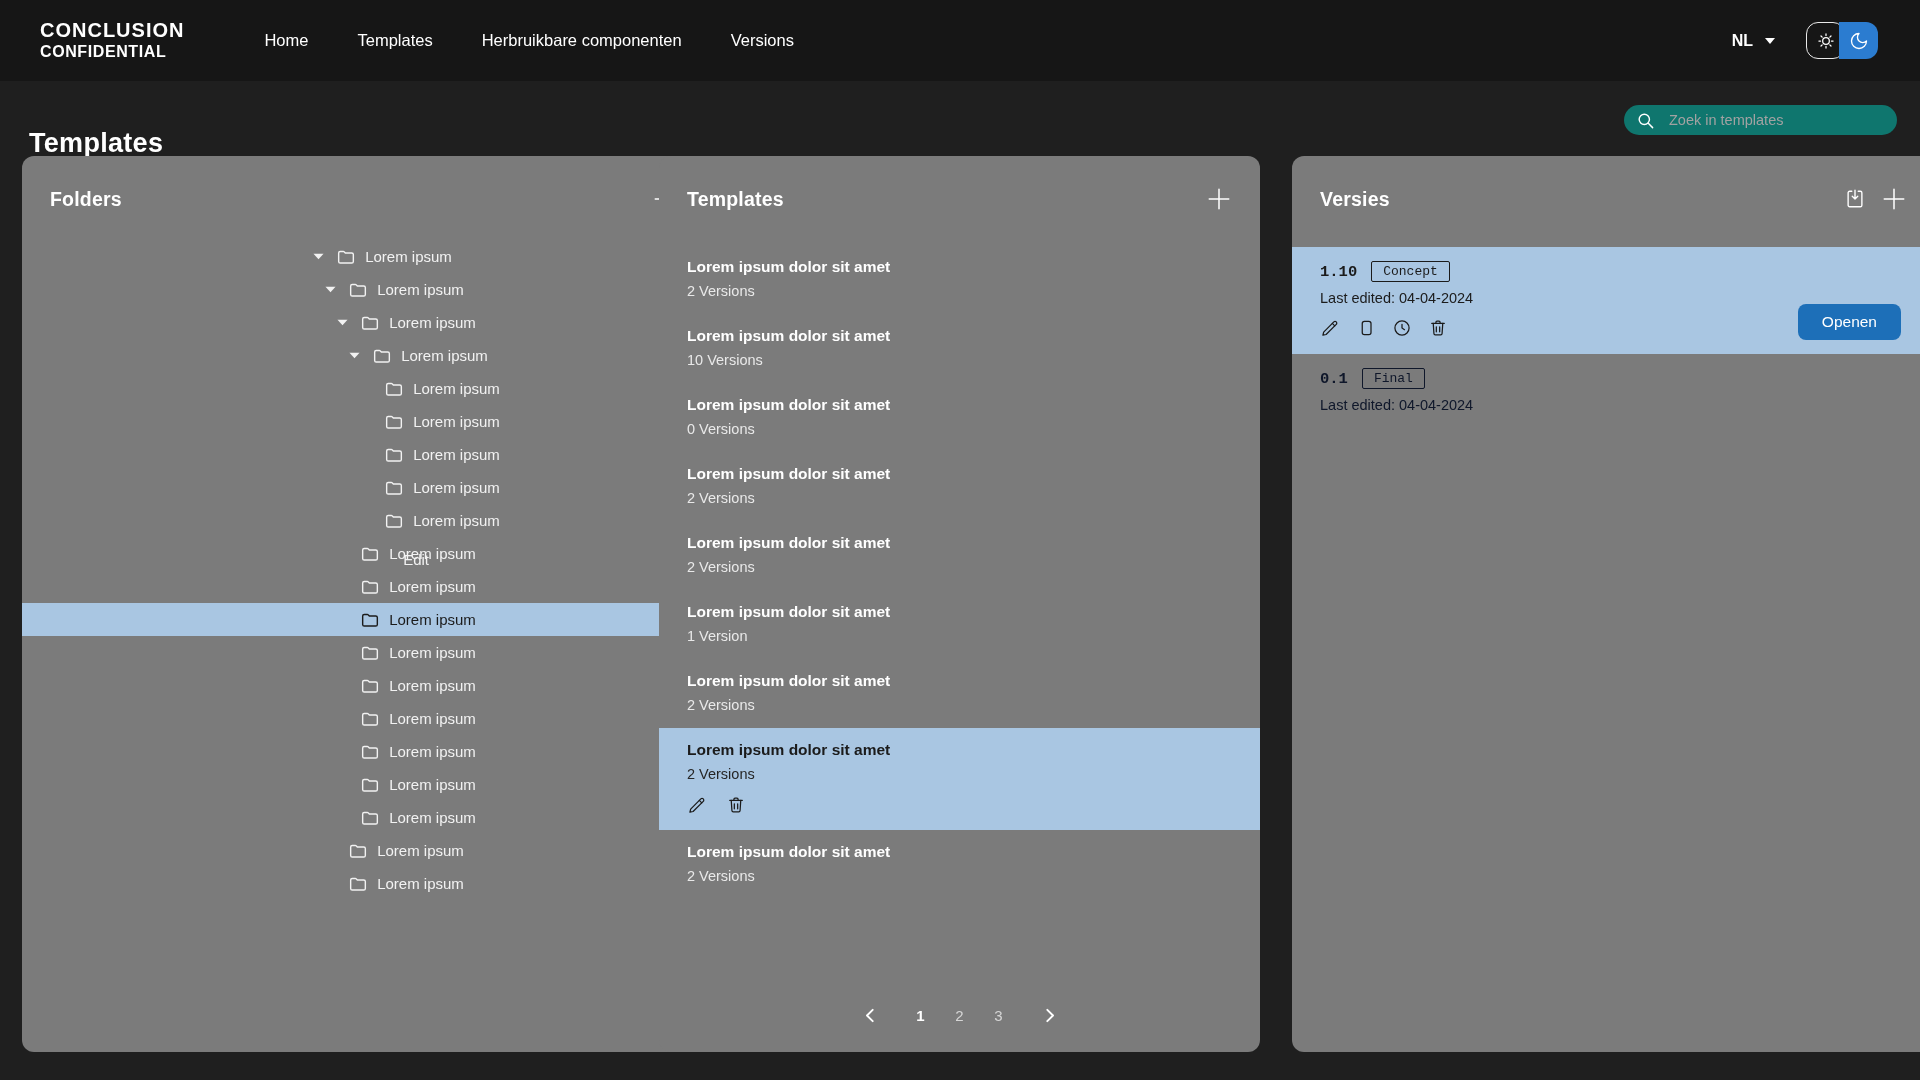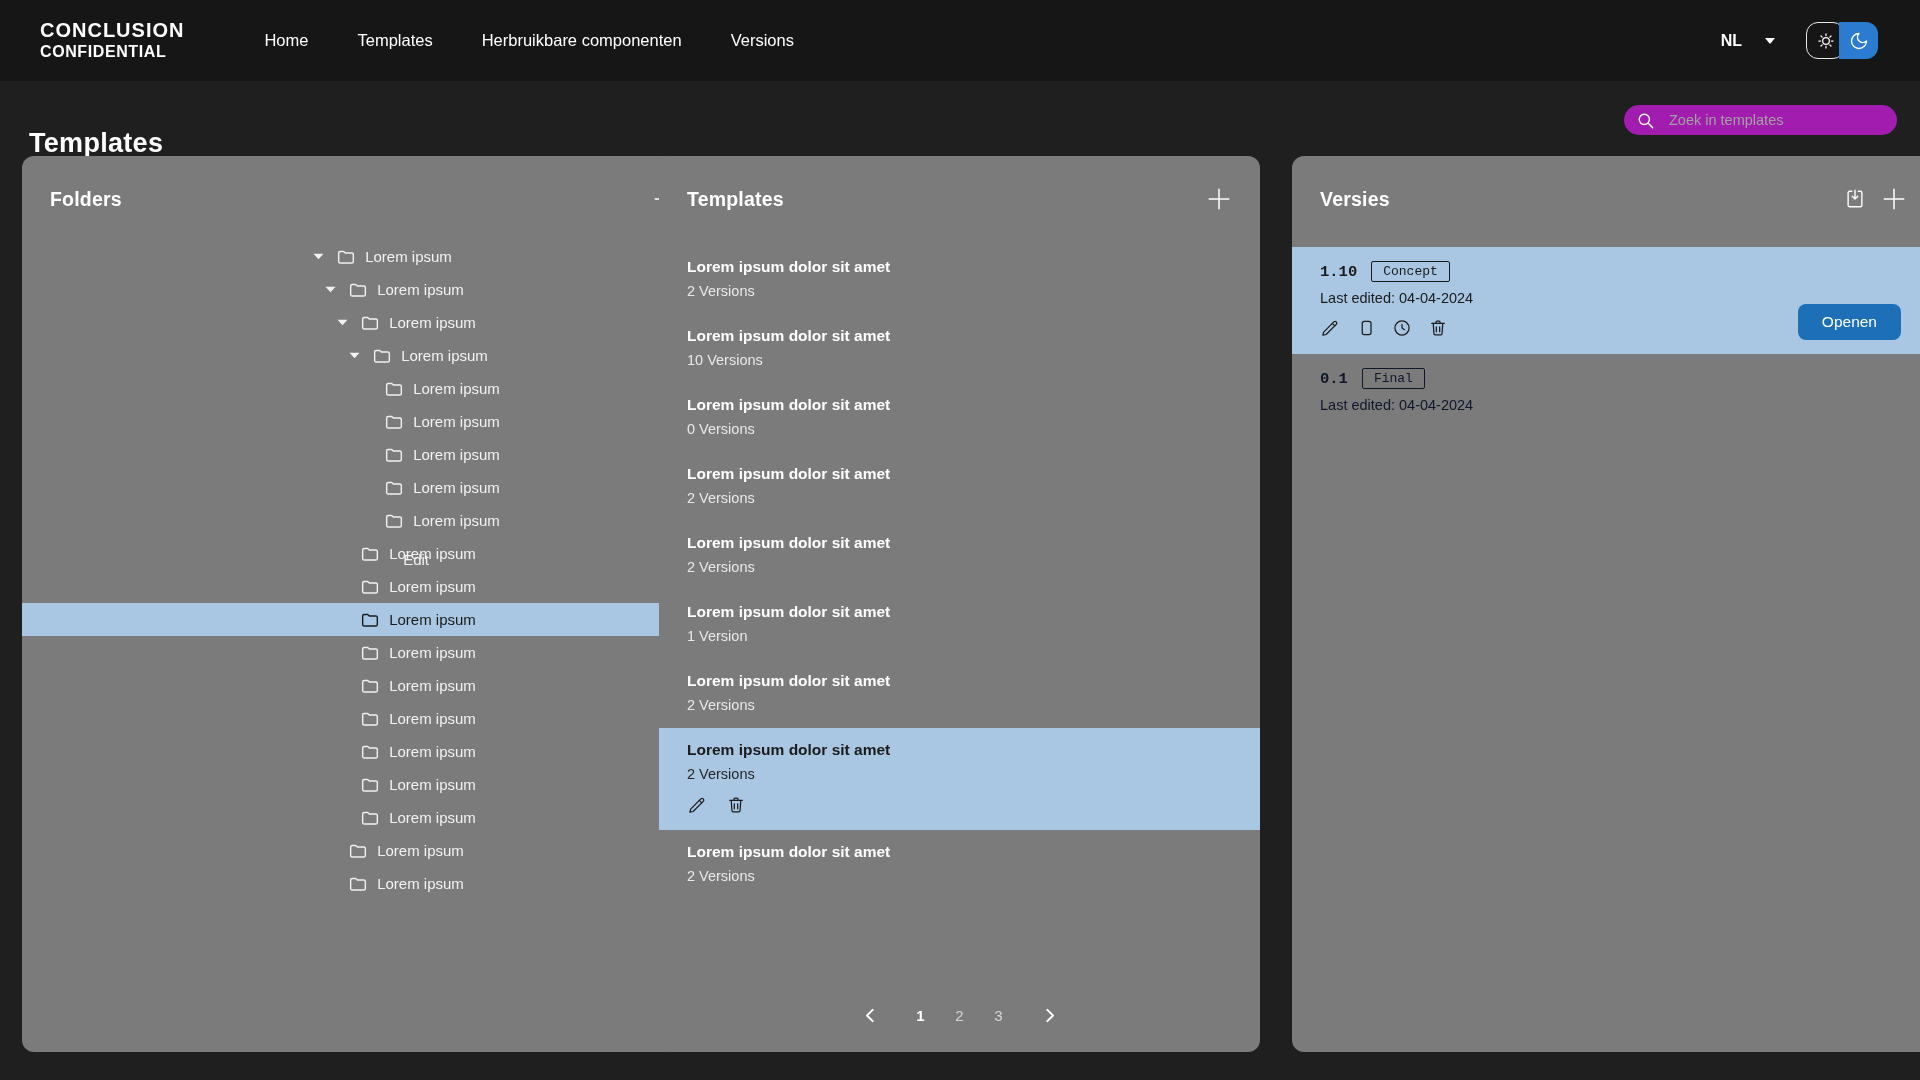--- a/index.html
+++ b/index.html
@@ -18,37 +18,37 @@
     height:81px; background:#161616;
     display:flex; align-items:center;
     padding:0 42px 0 40px;
   }
   .logo { margin-right:80px; line-height:1.18; }
   .logo-line1 { font-size:20px; font-weight:700; letter-spacing:1px; }
   .logo-line2 { font-size:16px; font-weight:800; letter-spacing:0.6px; }
   .nav-links { display:flex; gap:49px; }
   .nav-link { font-size:16.5px; font-weight:500; cursor:pointer; }
   .nav-right { margin-left:auto; display:flex; align-items:center; gap:30px; }
-  .lang { display:flex; align-items:center; gap:22px; font-size:16px; font-weight:600; cursor:pointer; }
+  .lang { display:flex; align-items:center; gap:11px; font-size:16px; font-weight:600; cursor:pointer; }
   .lang .tri svg { width:12px; height:8px; color:#fff; }
   .theme-toggle { display:flex; height:37px; }
   .theme-seg {
     width:39px; display:flex; align-items:center; justify-content:center;
     background:transparent; border:none; padding:0; color:#fff; cursor:pointer;
   }
   .theme-seg.sun-seg { border:1.5px solid #e9e9e9; border-radius:12px; }
   .theme-seg.moon-seg { background:var(--toggle-blue,#2b7cd0); border-radius:0 12px 12px 0; margin-left:-6px; }
   .theme-seg.sun-seg svg { width:20px; height:20px; }
   .theme-seg.moon-seg svg { width:20px; height:20px; }
 
   
   .page-title { position:absolute; left:29px; top:110px; font-size:27px; font-weight:700; letter-spacing:0.3px; }
   .search {
     position:absolute; top:105px; left:1624px; width:273px; height:30px;
-    background:#a21caf; border-radius:15px;
+    background:#0f766e; border-radius:15px;
     display:flex; align-items:center; padding:0 12px; cursor:text;
   }
   .search .s-icon { width:19px; height:19px; color:#fff; margin-right:12px; flex:none; }
   .search input {
     background:transparent; border:none; outline:none; width:100%;
     color:#e5e5e5; font-size:14.5px; font-family:inherit;
   }
   .search input::placeholder { color:#a2a2a2; }
 
   

